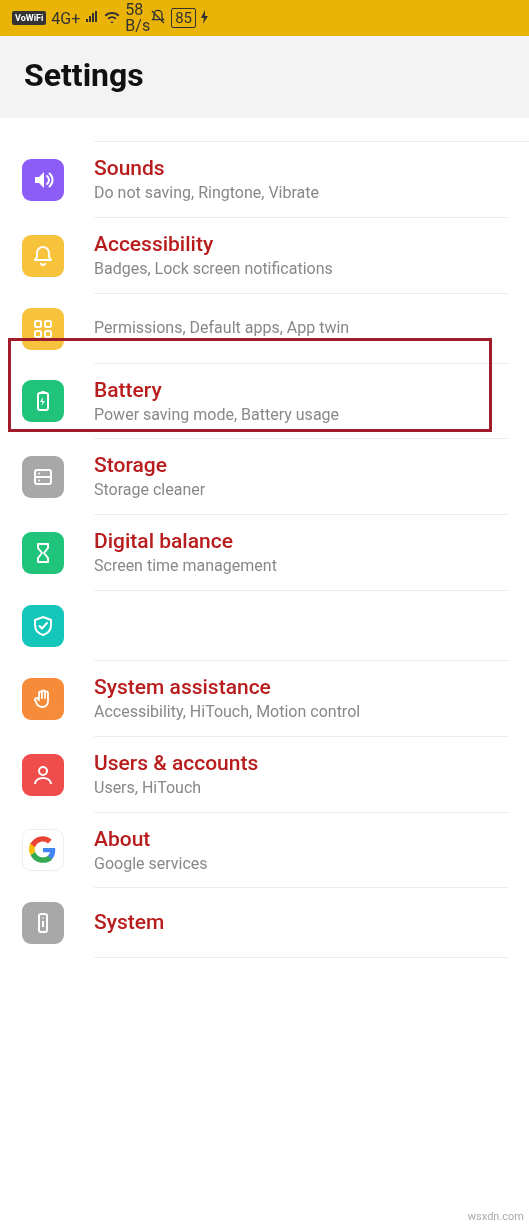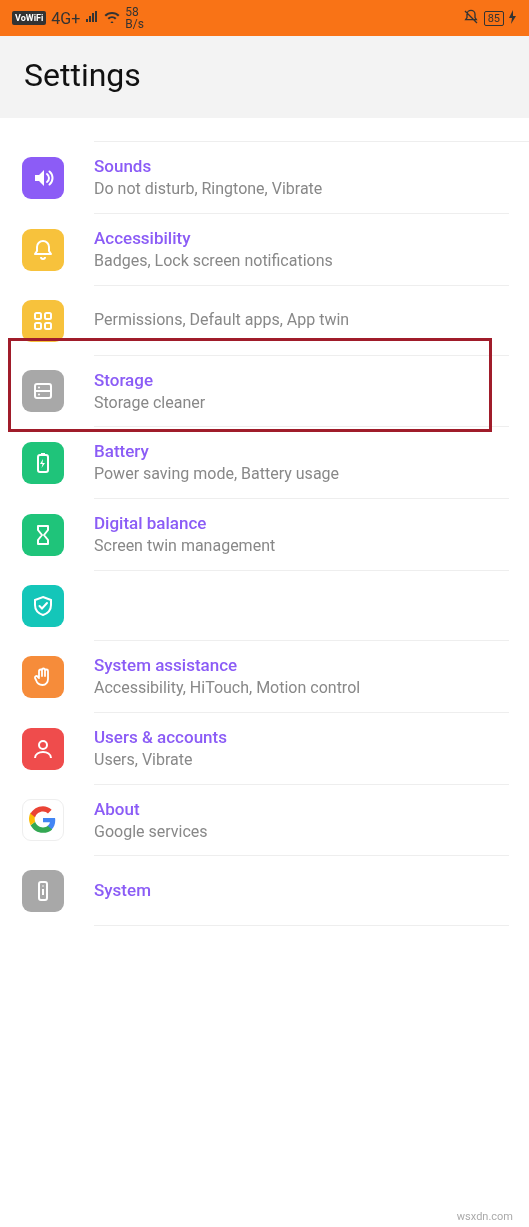--- a/index.html
+++ b/index.html
@@ -6,57 +6,56 @@
     body {
       width: 529px;
       height: 1227px;
       font-family: -apple-system, BlinkMacSystemFont, "Segoe UI", Roboto, Helvetica, Arial, sans-serif;
       background: #ffffff;
       overflow: hidden;
       position: relative;
     }
     .statusbar {
       height: 36px;
-      background: #f97316;
+      background: #eab308;
       display: flex;
       align-items: center;
-      justify-content: space-between;
       padding: 0 12px;
       font-size: 12px;
       color: #333;
     }
     .statusbar-left, .statusbar-right {
       display: flex;
       align-items: center;
       gap: 5px;
     }
     .vowifi-badge {
       background: #333;
       color: #fff;
       font-size: 9px;
       padding: 2px 3px;
       border-radius: 2px;
       font-weight: bold;
     }
     .signal-text { font-size: 16px; }
-    .speed { font-size: 12px; line-height: 1; }
+    .speed { font-size: 16px; line-height: 1; }
     .battery-box {
       border: 1.5px solid #333;
       border-radius: 2px;
       padding: 0px 3px;
-      font-size: 11px;
+      font-size: 15px;
       position: relative;
     }
     .header {
       background: #f3f3f3;
       padding: 20px 24px 24px 24px;
     }
     .header-title {
       font-size: 32px;
-      font-weight: 400;
+      font-weight: 700;
       color: #111;
     }
     .partial-row {
       margin-left: 94px;
       border-bottom: 1px solid #eee;
       height: 24px;
     }
     .list {
       padding-bottom: 10px;
     }
@@ -71,23 +70,23 @@
       height: 42px;
       border-radius: 9px;
       display: flex;
       align-items: center;
       justify-content: center;
       flex-shrink: 0;
       margin-right: 30px;
     }
     .item-text { flex: 1; padding-right: 8px; }
     .item-title {
-      font-size: 17px;
+      font-size: 21px;
       font-weight: 500;
-      color: #8b5cf6;
+      color: #b91c1c;
       margin-bottom: 3px;
     }
     .item-sub {
       font-size: 16px;
       color: #888;
       line-height: 1.3;
     }
     .divider {
       position: absolute;
       bottom: 0;
@@ -97,21 +96,21 @@
       background: #eee;
     }
     .highlight-box {
       position: absolute;
       border: 3px solid #a01c2a;
       pointer-events: none;
     }
     .watermark {
       position: absolute;
       bottom: 4px;
-      right: 16px;
+      right: 5px;
       font-size: 11px;
       color: #aaa;
     }
     
     .bg-purple { background: #8c5cf6; }
     .bg-yellow { background: #f7c23c; }
     .bg-green { background: #1fc47a; }
     .bg-gray { background: #a8a8a8; }
     .bg-teal { background: #14c6b9; }
     .bg-orange { background: #f68c3a; }
@@ -165,21 +164,21 @@
 <div class="list" id="list">
     <div class="item">
       <div class="icon-wrap bg-purple">
         <svg width="24" height="24" viewBox="0 0 24 24">
           <path d="M4 9v6h4l5 5V4L8 9H4z" fill="#fff"></path>
           <path d="M16 8a5 5 0 010 8M18.5 5.5a8.5 8.5 0 010 13" stroke="#fff" stroke-width="2" fill="none" stroke-linecap="round"></path>
         </svg>
       </div>
       <div class="item-text">
         <div class="item-title">Sounds</div>
-        <div class="item-sub">Do not disturb, Ringtone, Vibrate</div>
+        <div class="item-sub">Do not saving, Ringtone, Vibrate</div>
       </div>
       <div class="divider"></div>
     </div>
     <div class="item">
       <div class="icon-wrap bg-yellow">
         <svg width="24" height="24" viewBox="0 0 24 24">
           <path d="M12 3a6 6 0 00-6 6v4l-2 3h16l-2-3V9a6 6 0 00-6-6zM10 19a2 2 0 004 0" fill="none" stroke="#fff" stroke-width="2" stroke-linejoin="round"></path>
         </svg>
       </div>
       <div class="item-text">
@@ -196,57 +195,57 @@
           <rect x="4" y="14" width="6" height="6" rx="1.5" fill="none" stroke="#fff" stroke-width="2"></rect>
           <rect x="14" y="14" width="6" height="6" rx="1.5" fill="none" stroke="#fff" stroke-width="2"></rect>
         </svg>
       </div>
       <div class="item-text">
         <div class="item-sub">Permissions, Default apps, App twin</div>
       </div>
       <div class="divider"></div>
     </div>
     <div class="item">
+      <div class="icon-wrap bg-green">
+        <svg width="24" height="24" viewBox="0 0 24 24">
+          <rect x="7" y="4" width="10" height="17" rx="2" fill="none" stroke="#fff" stroke-width="2"></rect>
+          <rect x="10" y="2" width="4" height="2" fill="#fff"></rect>
+          <path d="M12 8l-3 5h2.5l-1 4 3.5-5H11.5z" fill="#fff"></path>
+        </svg>
+      </div>
+      <div class="item-text">
+        <div class="item-title">Battery</div>
+        <div class="item-sub">Power saving mode, Battery usage</div>
+      </div>
+      <div class="divider"></div>
+    </div>
+    <div class="item">
       <div class="icon-wrap bg-gray">
         <svg width="24" height="24" viewBox="0 0 24 24">
           <rect x="4" y="5" width="16" height="14" rx="2" fill="none" stroke="#fff" stroke-width="2"></rect>
           <line x1="4" y1="12" x2="20" y2="12" stroke="#fff" stroke-width="2"></line>
           <circle cx="8" cy="8.5" r="1" fill="#fff"></circle>
           <circle cx="8" cy="15.5" r="1" fill="#fff"></circle>
         </svg>
       </div>
       <div class="item-text">
         <div class="item-title">Storage</div>
         <div class="item-sub">Storage cleaner</div>
       </div>
       <div class="divider"></div>
     </div>
     <div class="item">
       <div class="icon-wrap bg-green">
         <svg width="24" height="24" viewBox="0 0 24 24">
-          <rect x="7" y="4" width="10" height="17" rx="2" fill="none" stroke="#fff" stroke-width="2"></rect>
-          <rect x="10" y="2" width="4" height="2" fill="#fff"></rect>
-          <path d="M12 8l-3 5h2.5l-1 4 3.5-5H11.5z" fill="#fff"></path>
-        </svg>
-      </div>
-      <div class="item-text">
-        <div class="item-title">Battery</div>
-        <div class="item-sub">Power saving mode, Battery usage</div>
-      </div>
-      <div class="divider"></div>
-    </div>
-    <div class="item">
-      <div class="icon-wrap bg-green">
-        <svg width="24" height="24" viewBox="0 0 24 24">
           <path d="M7 3h10v4l-4 5 4 5v4H7v-4l4-5-4-5V3z" fill="none" stroke="#fff" stroke-width="2" stroke-linejoin="round"></path>
         </svg>
       </div>
       <div class="item-text">
         <div class="item-title">Digital balance</div>
-        <div class="item-sub">Screen twin management</div>
+        <div class="item-sub">Screen time management</div>
       </div>
       <div class="divider"></div>
     </div>
     <div class="item">
       <div class="icon-wrap bg-teal">
         <svg width="24" height="24" viewBox="0 0 24 24">
           <path d="M12 3l8 3v5c0 5-3.5 8.5-8 10-4.5-1.5-8-5-8-10V6l8-3z" fill="none" stroke="#fff" stroke-width="2"></path>
           <path d="M8.5 12l2.5 2.5L16 9" fill="none" stroke="#fff" stroke-width="2" stroke-linecap="round"></path>
         </svg>
       </div>
@@ -266,21 +265,21 @@
     </div>
     <div class="item">
       <div class="icon-wrap bg-red">
         <svg width="24" height="24" viewBox="0 0 24 24">
           <circle cx="12" cy="8" r="4" fill="none" stroke="#fff" stroke-width="2"></circle>
           <path d="M4 21c0-4 4-6 8-6s8 2 8 6" fill="none" stroke="#fff" stroke-width="2"></path>
         </svg>
       </div>
       <div class="item-text">
         <div class="item-title">Users &amp; accounts</div>
-        <div class="item-sub">Users, Vibrate</div>
+        <div class="item-sub">Users, HiTouch</div>
       </div>
       <div class="divider"></div>
     </div>
     <div class="item">
       <div class="icon-wrap bg-white">
         <svg width="28" height="28" viewBox="0 0 48 48">
           <path fill="#4285F4" d="M45 24.5c0-1.6-.1-2.8-.4-4H24v7.3h11.8c-.2 2-1.5 5-5 7l7.6 5.9C43 36.6 45 31 45 24.5z"></path>
           <path fill="#34A853" d="M24 46c6.5 0 11.9-2.1 15.8-5.8l-7.6-5.9c-2 1.4-4.8 2.4-8.2 2.4-6.3 0-11.6-4.1-13.5-9.8l-7.8 6C6.6 40.6 14.6 46 24 46z"></path>
           <path fill="#FBBC05" d="M10.5 26.9c-.5-1.5-.8-3-.8-4.9s.3-3.4.8-4.9l-7.8-6C1 14.6 0 19.1 0 22s1 7.4 2.7 10.9l7.8-6z"></path>
           <path fill="#EA4335" d="M24 9.5c3.5 0 6.5 1.5 8.5 3.4l6.3-6.3C34.8 2.8 29.5.5 24 .5 14.6.5 6.6 5.9 2.7 13.1l7.8 6C12.4 13.6 17.7 9.5 24 9.5z"></path>

